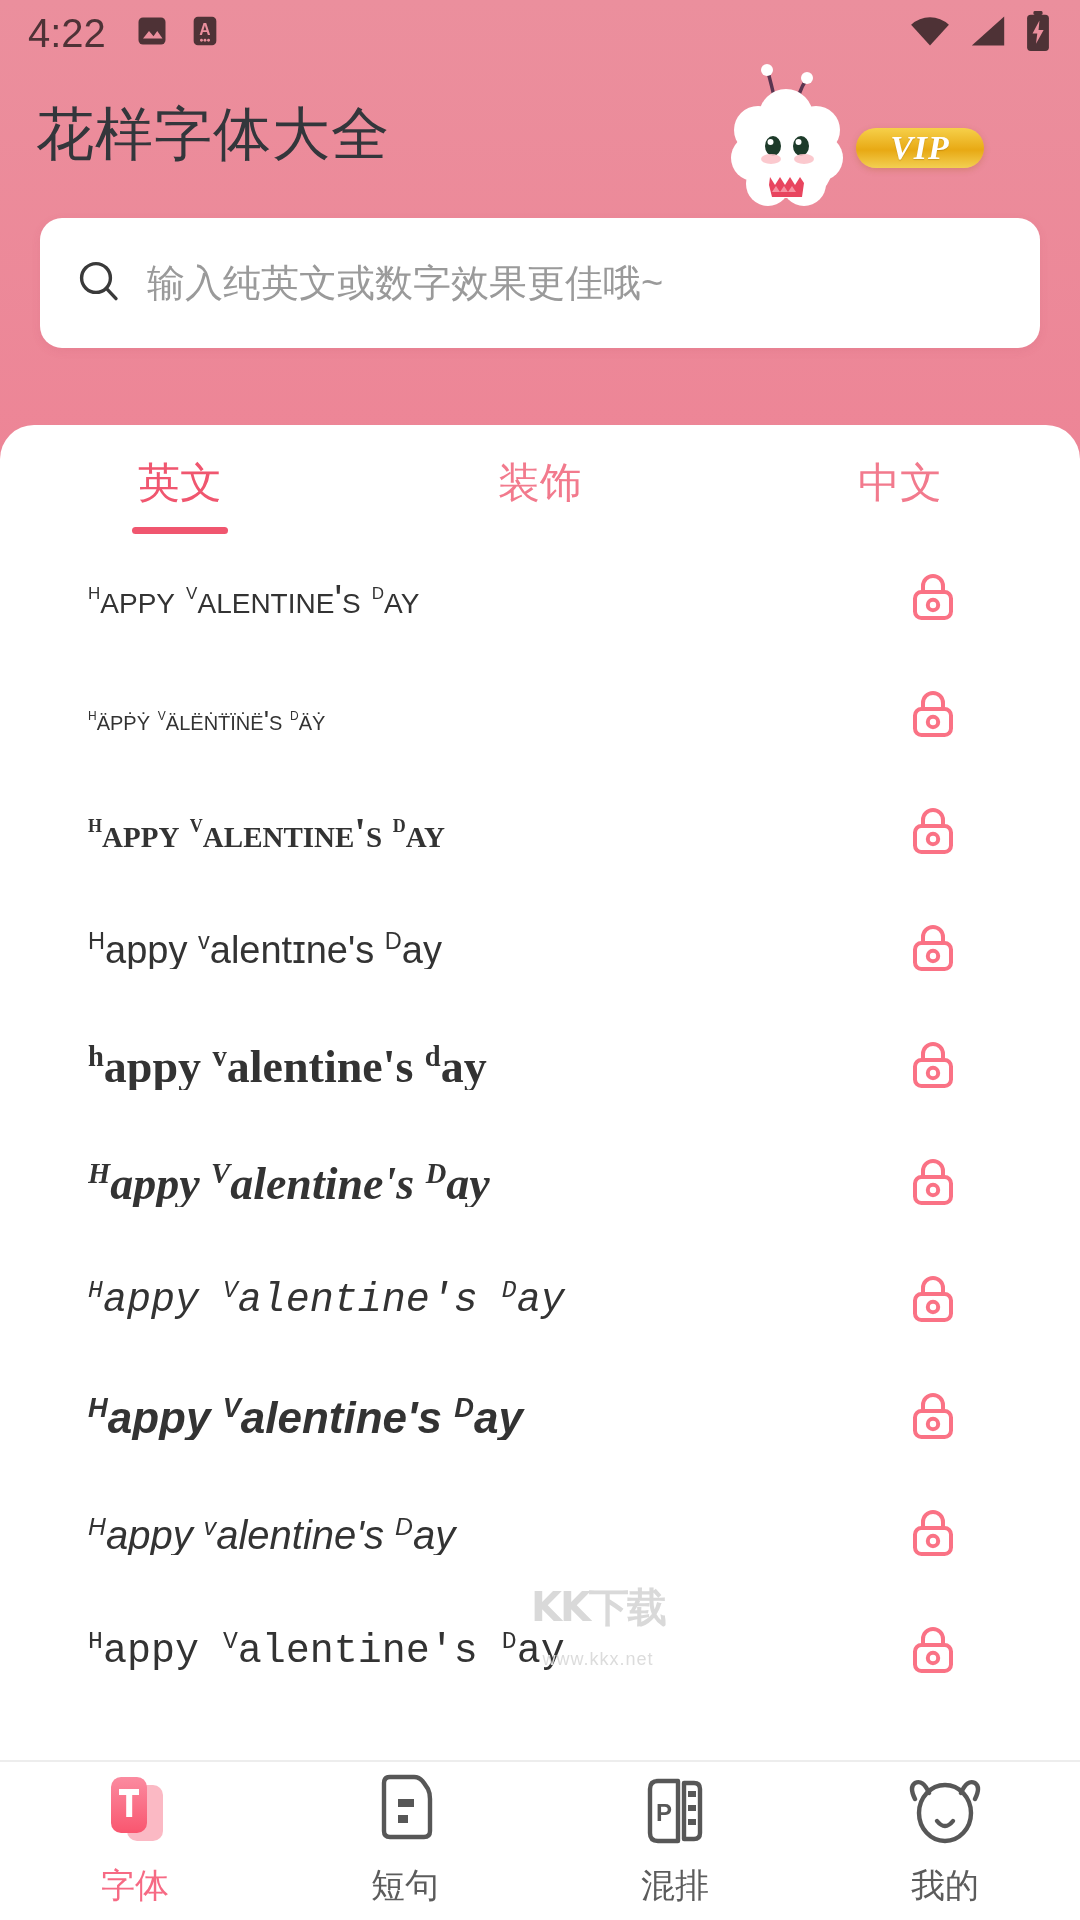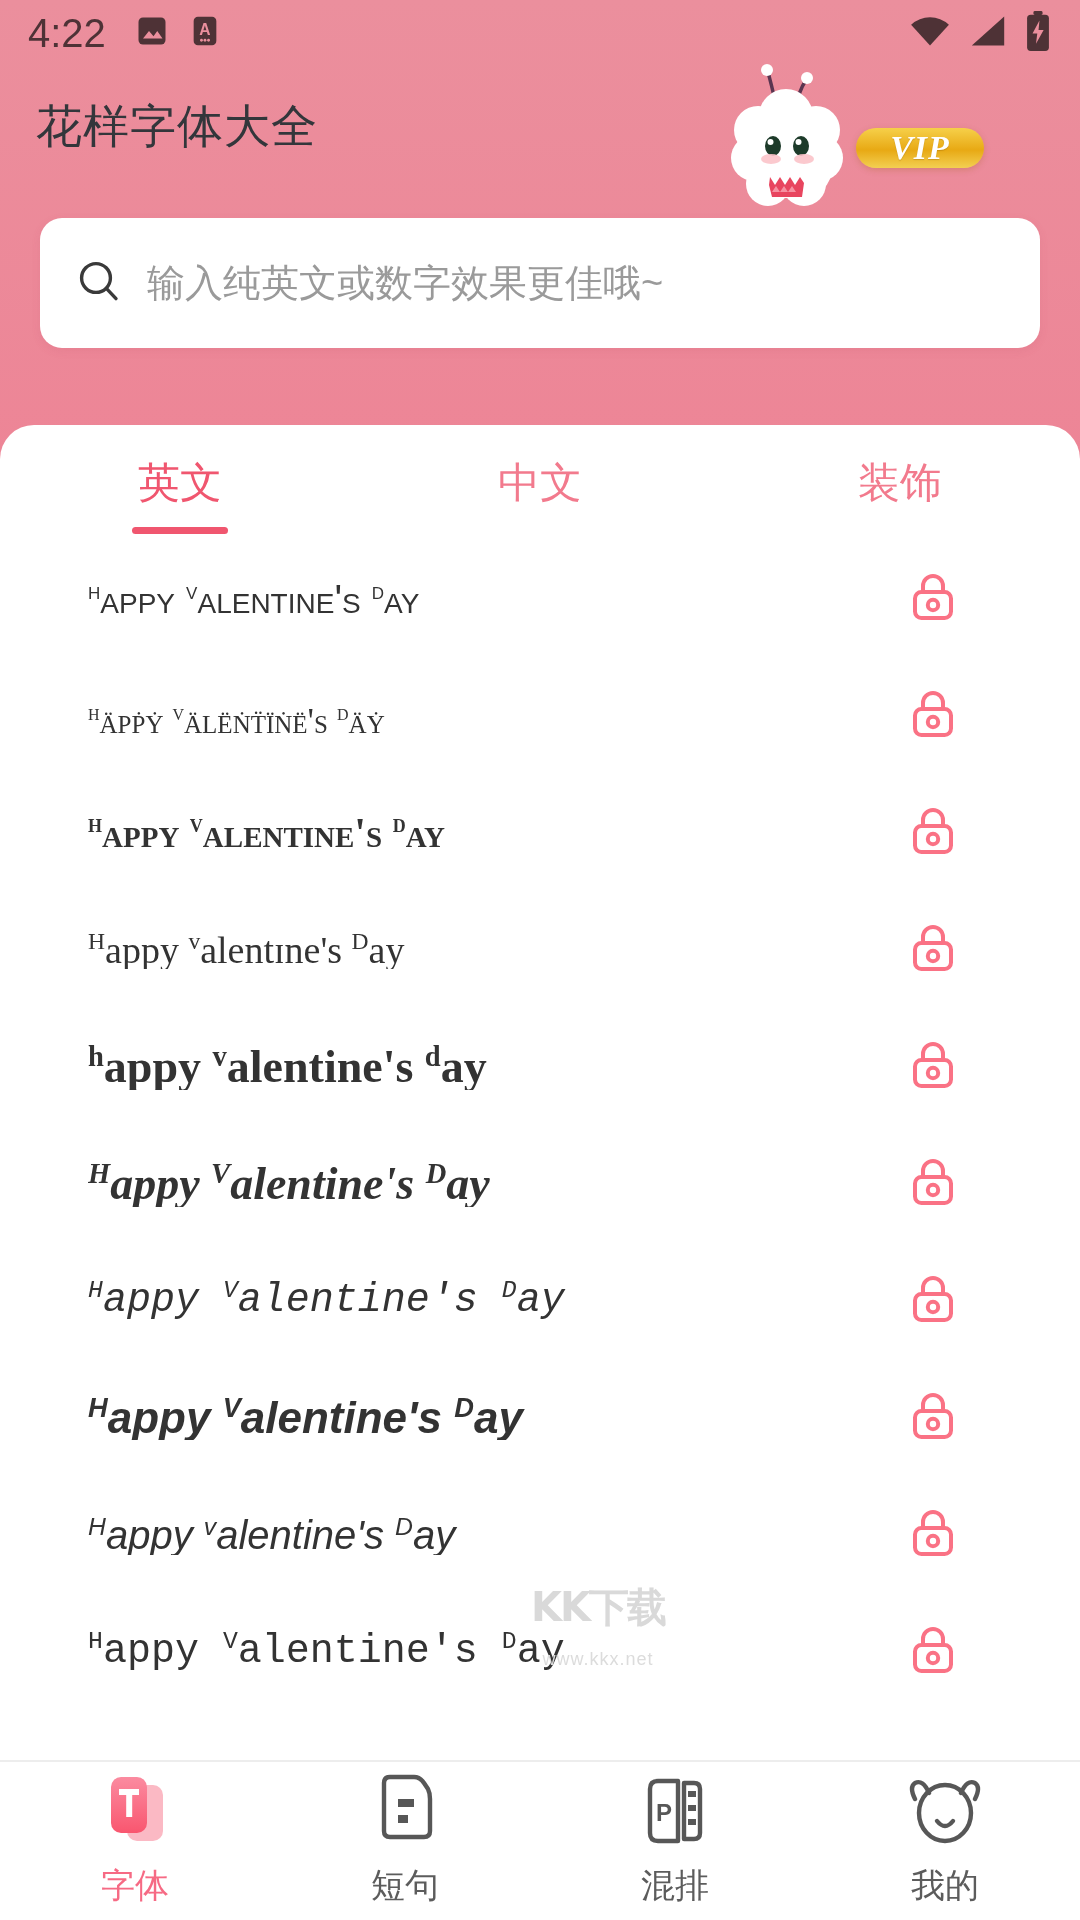--- a/index.html
+++ b/index.html
@@ -34,21 +34,21 @@
   .status-spacer { flex:1; }
   .status-right-icons { display:flex; align-items:center; gap:16px; }
 
   
   .header {
     position:absolute; top:66px; left:0;
     width:1080px; height:360px;
   }
   .app-title {
     position:absolute; left:36px; top:30px;
-    font-size:46px; color:#33363b; font-weight:400;
+    font-size:58px; color:#33363b; font-weight:400;
     letter-spacing:1px;
   }
   .mascot {
     position:absolute; left:716px; top:-8px;
     width:150px; height:160px;
   }
   .vip-badge {
     position:absolute; left:856px; top:62px;
     width:128px; height:40px;
     border-radius:25px;
@@ -124,23 +124,23 @@
     line-height:1;
   }
   .lock-btn {
     flex:0 0 auto;
     width:110px;
     display:flex; align-items:center; justify-content:center;
   }
 
   
   .s-caps-sans    { font-family:"Liberation Sans", sans-serif; font-size:40px; font-variant:small-caps; text-transform:lowercase; }
-  .s-umlaut       { font-family:Liberation Serif, serif; font-size:36px; font-variant:small-caps; text-transform:lowercase;margin-top:11px; }
+  .s-umlaut       { font-family:Liberation Sans, sans-serif; font-size:28px; font-variant:small-caps; text-transform:lowercase;margin-top:11px; }
   .s-caps-serif   { font-family:"Liberation Serif", serif; font-size:42px; font-variant:small-caps; text-transform:lowercase; font-weight:700; }
-  .s-plain-sans   { font-family:Liberation Serif, serif; font-size:38px; font-stretch:condensed; }
+  .s-plain-sans   { font-family:Liberation Sans, sans-serif; font-size:38px; font-stretch:condensed; }
   .s-serif-bold   { font-family:"Liberation Serif", serif; font-size:46px; font-weight:700; }
   .s-serif-bi     { font-family:"Liberation Serif", serif; font-size:46px; font-weight:700; font-style:italic; }
   .s-mono-i       { font-family:"Liberation Mono", monospace; font-size:40px; font-style:italic; }
   .s-sans-bi      { font-family:"Liberation Sans", sans-serif; font-size:44px; font-weight:700; font-style:italic; }
   .s-sans-i       { font-family:"Liberation Sans", sans-serif; font-size:40px; font-style:italic; }
   .s-mono-b       { font-family:"Liberation Mono", monospace; font-size:40px; }
 
   .sup {
     font-size:.62em;
     vertical-align:super;
@@ -281,24 +281,24 @@
   </div>
 
   <div class="card">
 
     <div class="tabs">
       <div class="tab active">
         <span class="tab-label">英文</span>
         <span class="tab-underline"></span>
       </div>
       <div class="tab">
-        <span class="tab-label">中文</span>
+        <span class="tab-label">装饰</span>
       </div>
       <div class="tab">
-        <span class="tab-label">装饰</span>
+        <span class="tab-label">中文</span>
       </div>
     </div>
 
     <div class="font-list" id="font-list">
         <div class="font-row">
           <div class="font-sample s-caps-sans"><span class="sup">H</span>appy <span class="sup">V</span>alentine's <span class="sup">D</span>ay</div>
           <div class="lock-btn">
             <span><svg width="52" height="58" viewBox="0 0 26 29">
                 <path d="M8 12 V9 a5 5 0 0 1 10 0 v3" stroke="#fa7285" stroke-width="2" fill="none" stroke-linecap="round"></path>
                 <rect x="4" y="12" width="18" height="13" rx="3.2" stroke="#fa7285" stroke-width="2" fill="none"></rect>

